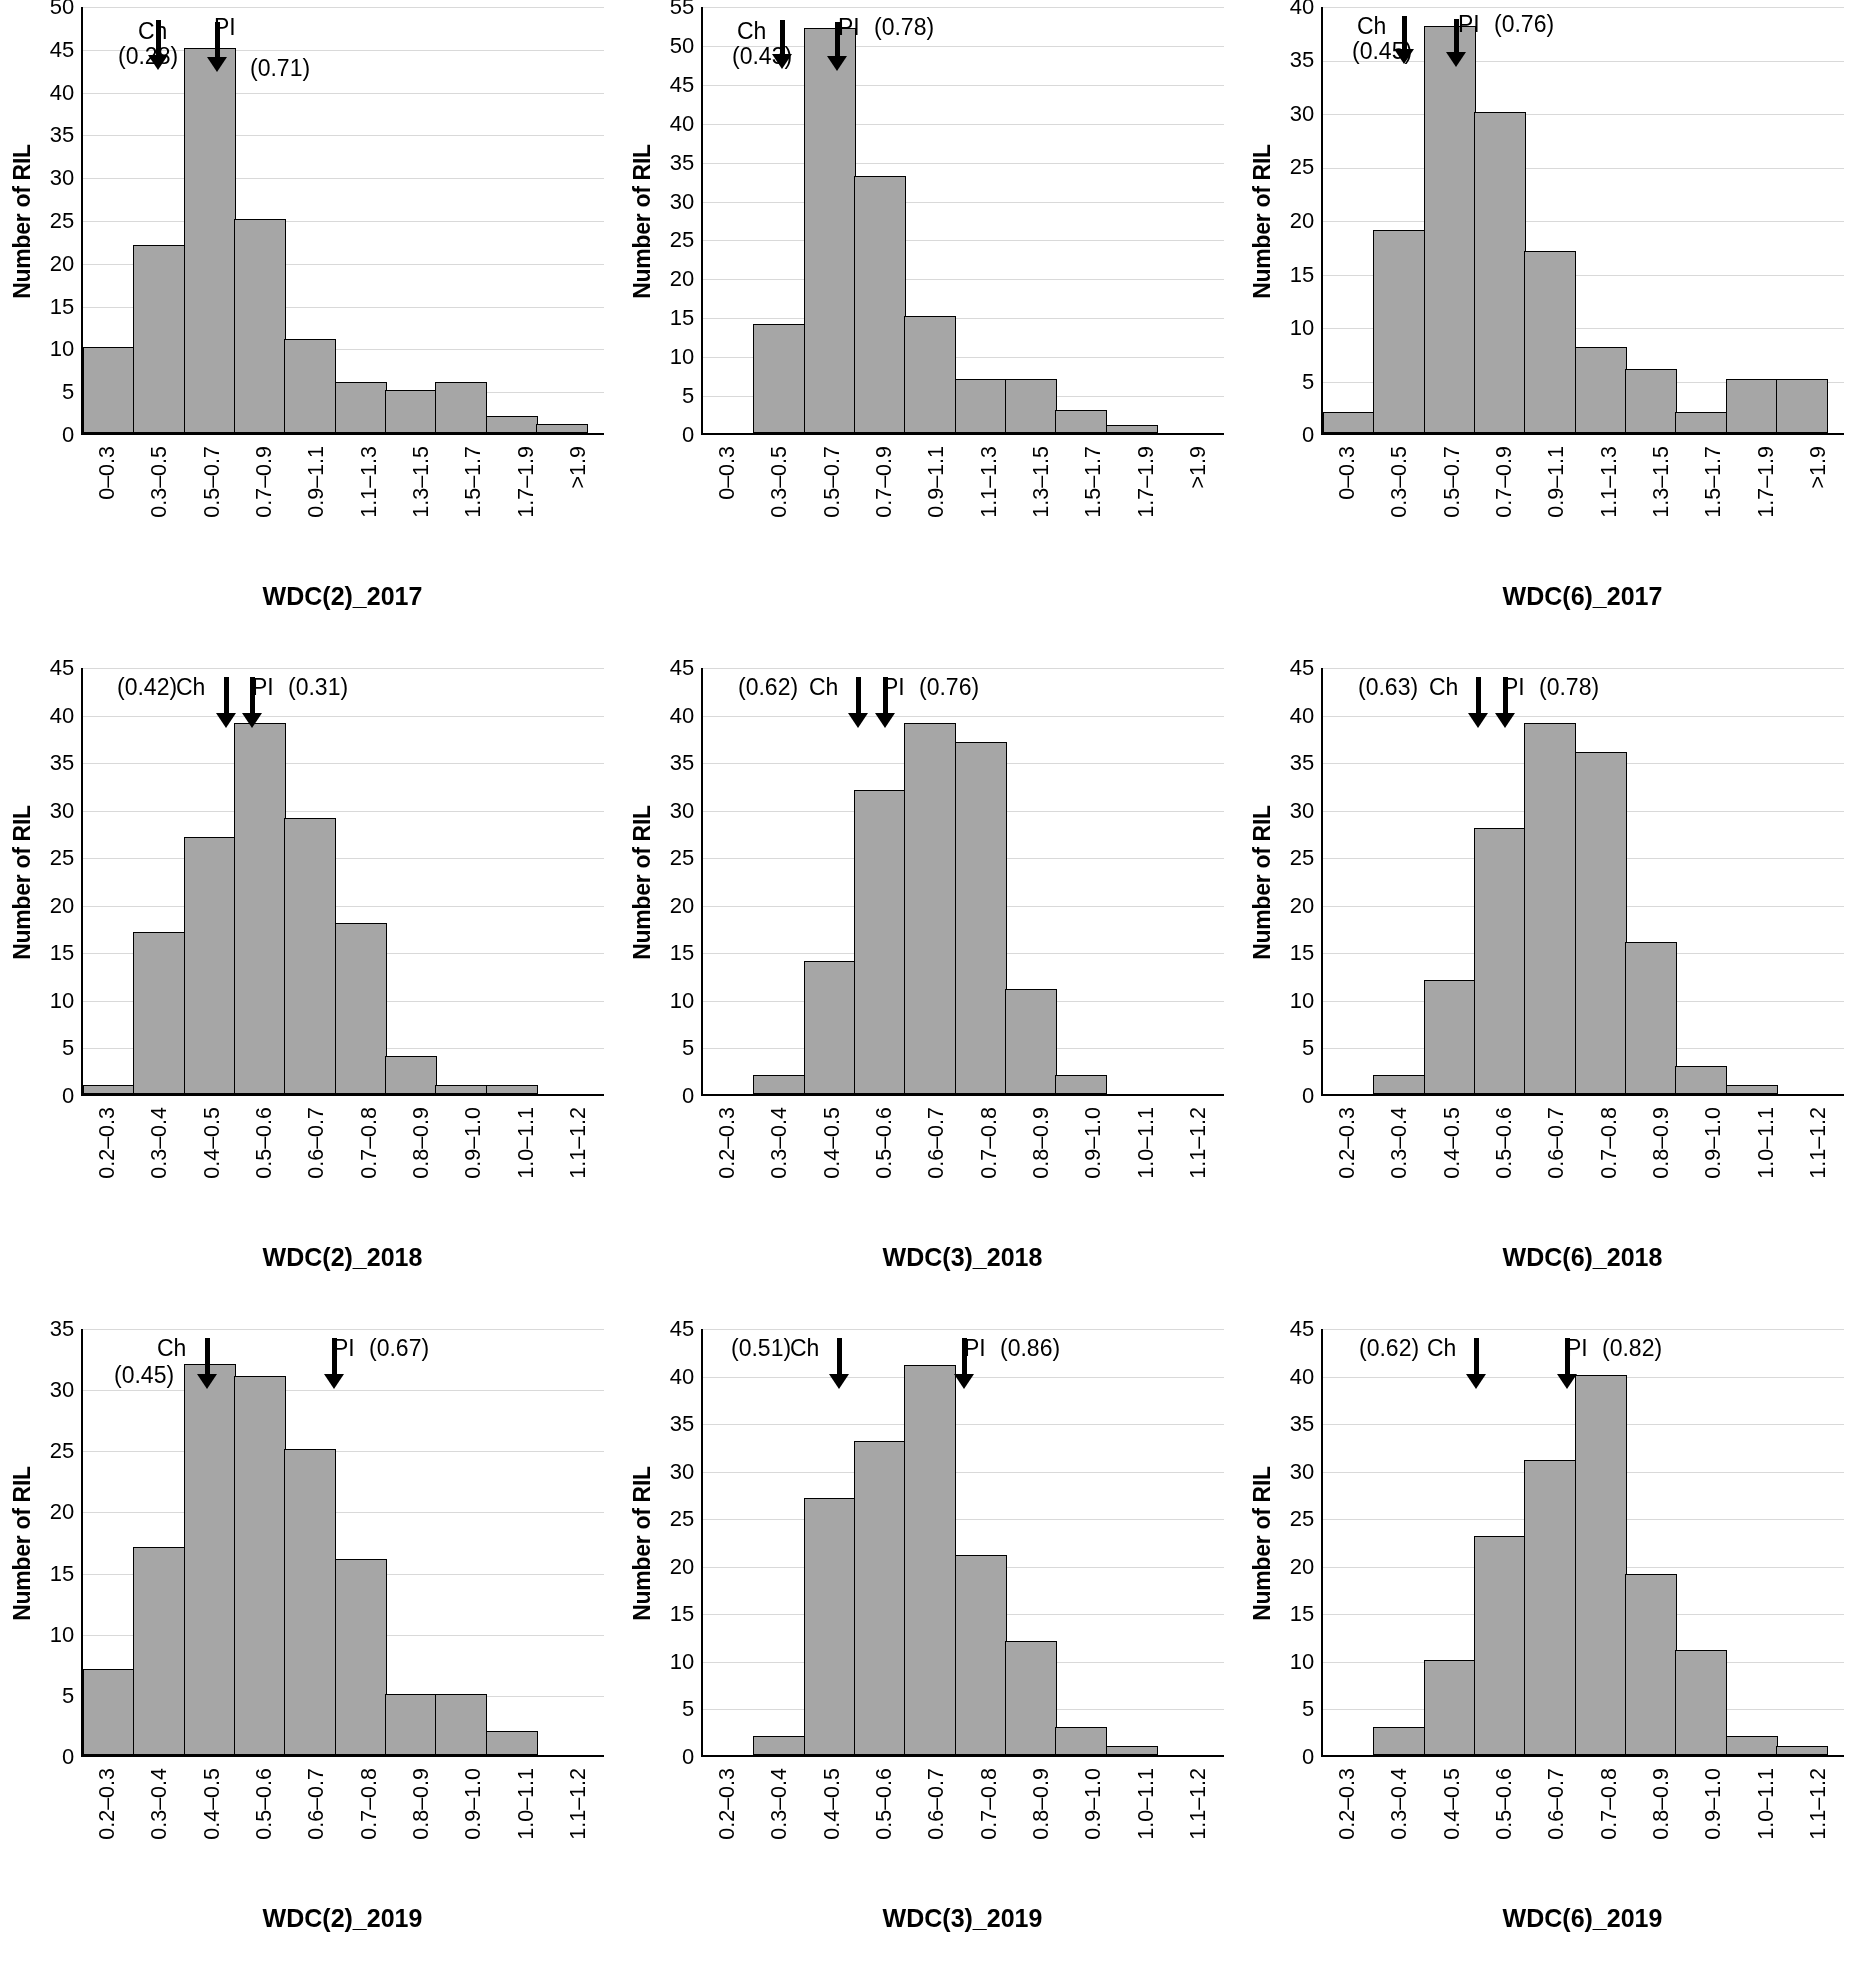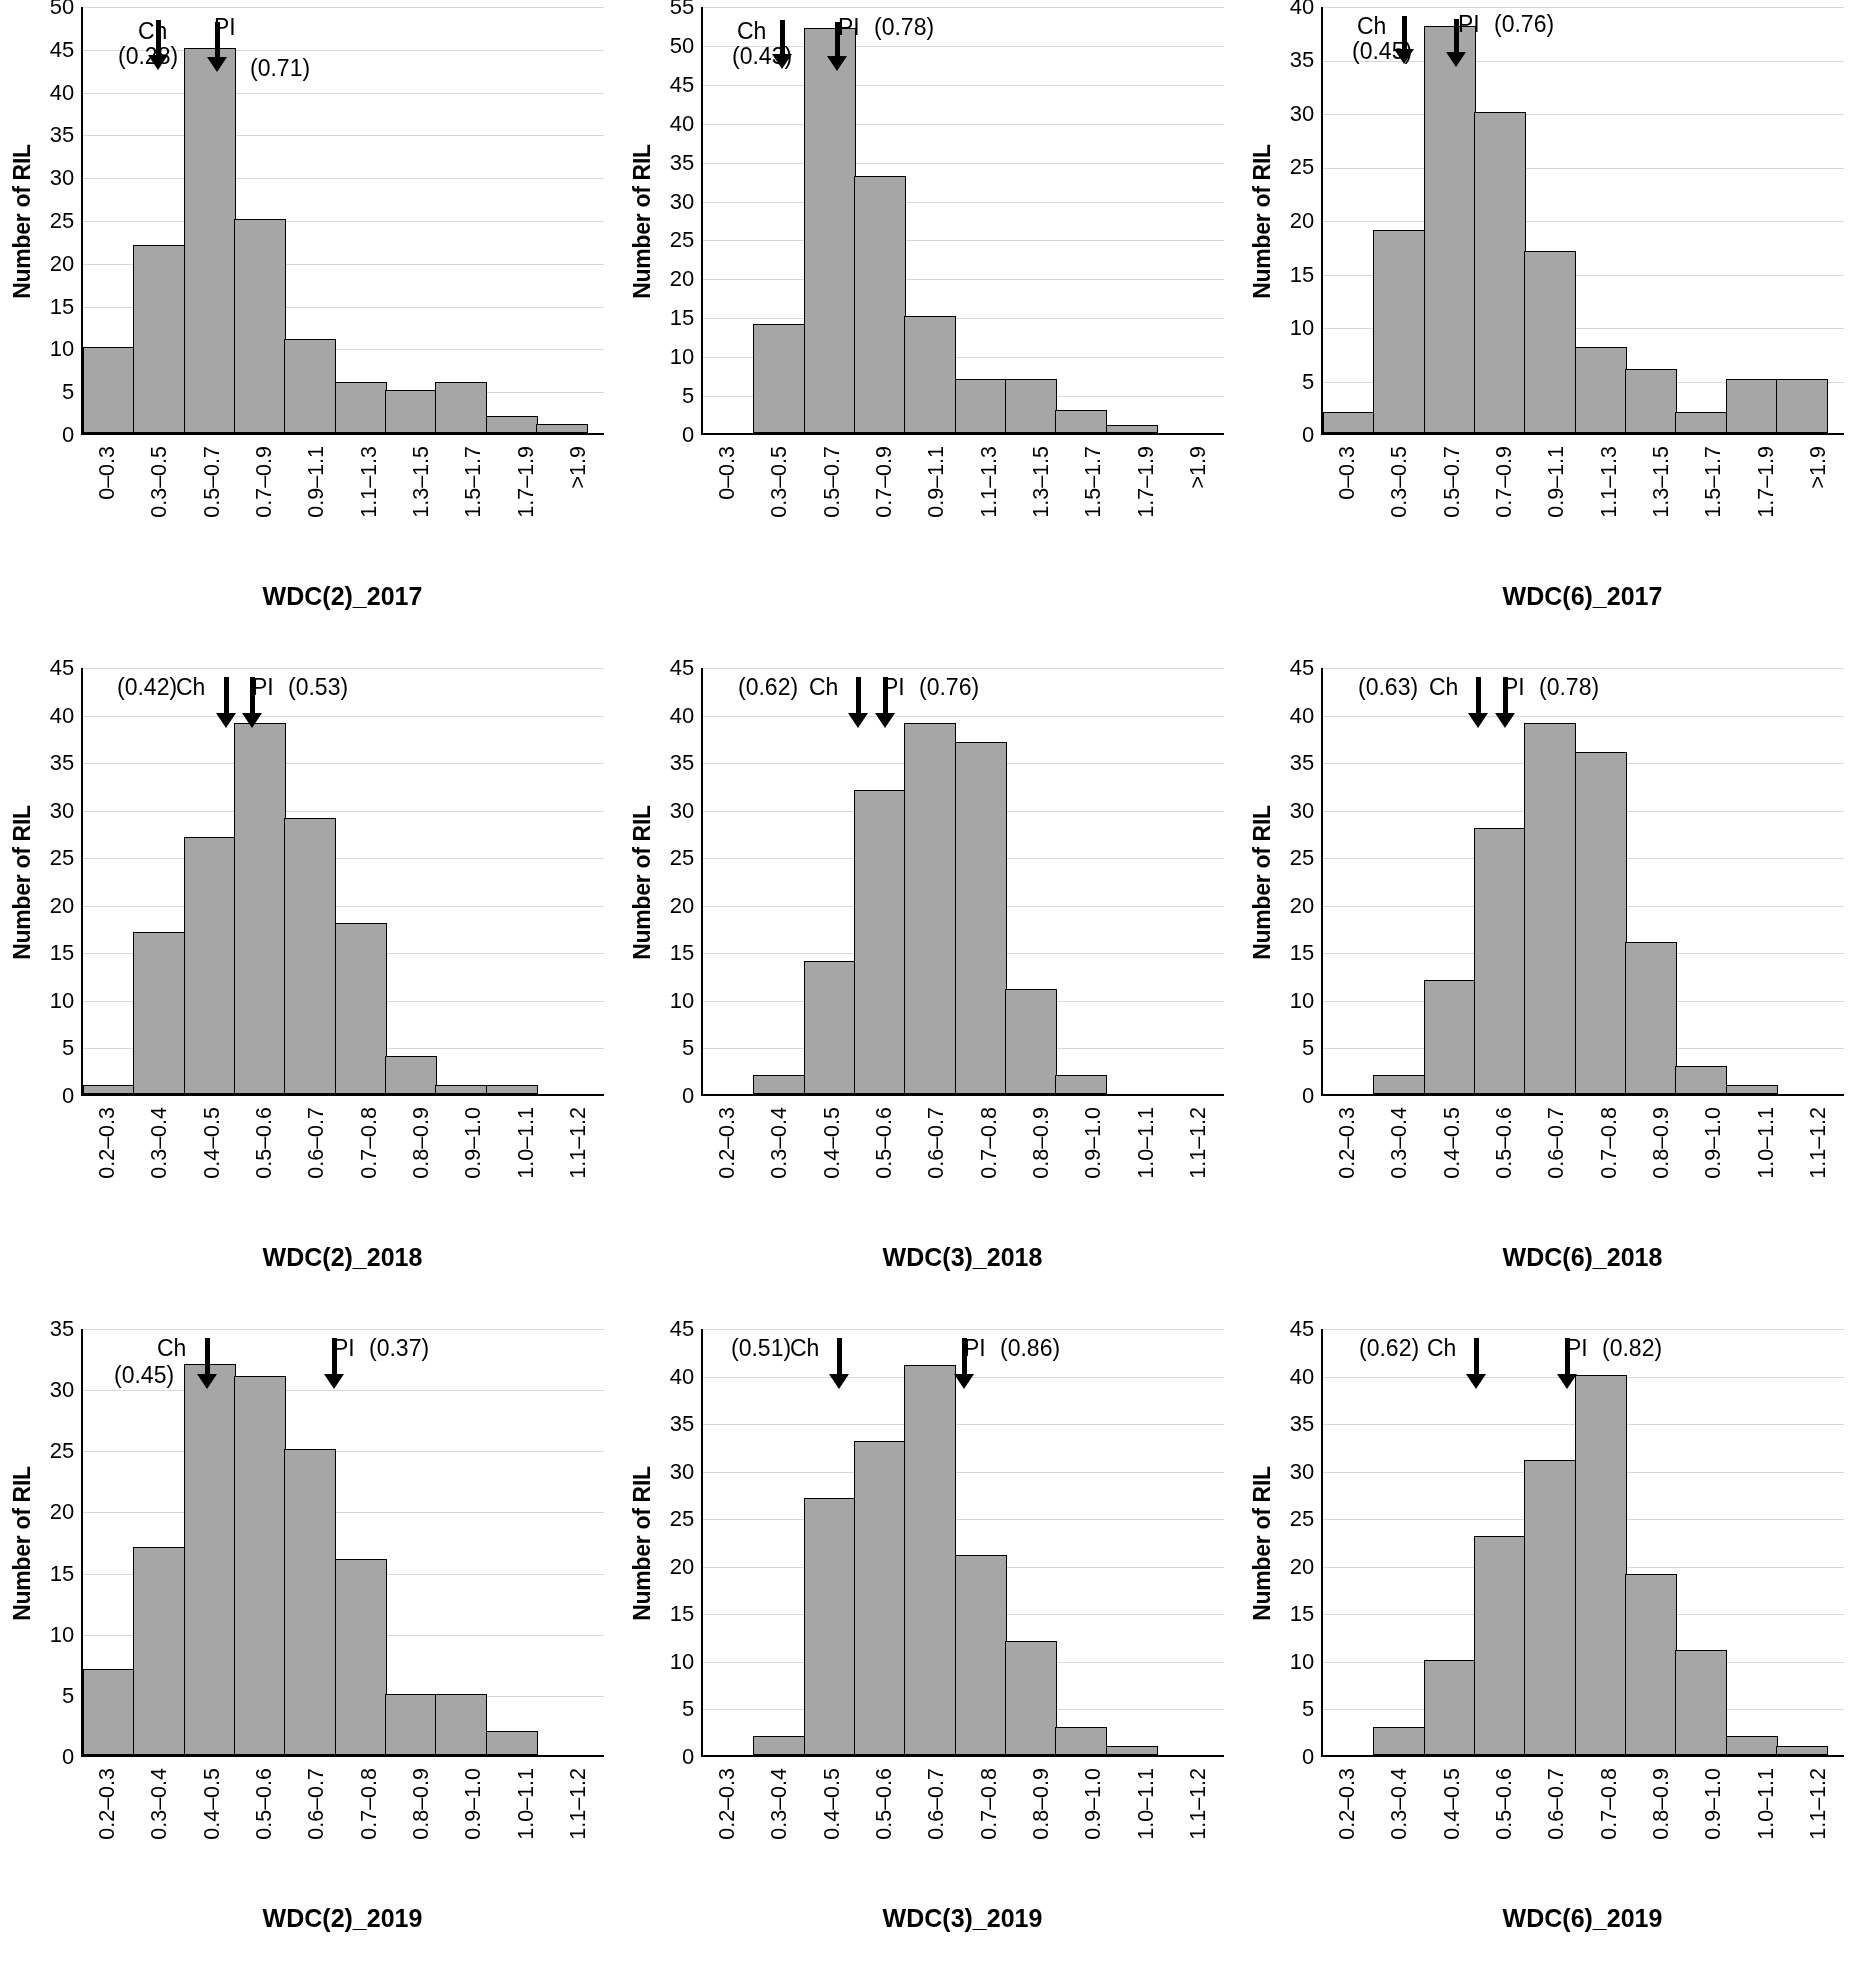--- a/index.html
+++ b/index.html
@@ -468,21 +468,21 @@
             <div class="bar" style="width: 52px; height: 9.5px; margin-left: -1.7px;"></div>
             <div class="bar zero" style="width: 52px; height: 0px; margin-left: -1.7px;"></div>
           </div>
           <div class="ann" style="left: 34px; top: 5.8px;">(0.42)</div>
           <div class="ann" style="left: 93px; top: 5.8px;">Ch</div>
           <div class="arrow" style="left: 133px; top: 9.3px; height: 51px;">
             <div class="shaft" style="height: 36px;"></div>
             <div class="head" style="top: 36px;"></div>
           </div>
           <div class="ann" style="left: 169px; top: 5.8px;">PI</div>
-          <div class="ann" style="left: 205px; top: 5.8px;">(0.53)</div>
+          <div class="ann" style="left: 205px; top: 5.8px;">(0.31)</div>
           <div class="arrow" style="left: 159px; top: 9.3px; height: 51px;">
             <div class="shaft" style="height: 36px;"></div>
             <div class="head" style="top: 36px;"></div>
           </div>
         </div>
         <div class="xticks">
           <div class="xtick">
             <span>0.2–0.3</span>
           </div>
           <div class="xtick">
@@ -725,21 +725,21 @@
             <div class="bar" style="width: 52px; height: 24.5px; margin-left: -1.7px;"></div>
             <div class="bar zero" style="width: 52px; height: 0px; margin-left: -1.7px;"></div>
           </div>
           <div class="ann" style="left: 74px; top: 5.8px;">Ch</div>
           <div class="ann" style="left: 31px; top: 33px;">(0.45)</div>
           <div class="arrow" style="left: 114px; top: 9.3px; height: 51px;">
             <div class="shaft" style="height: 36px;"></div>
             <div class="head" style="top: 36px;"></div>
           </div>
           <div class="ann" style="left: 250px; top: 5.8px;">PI</div>
-          <div class="ann" style="left: 286px; top: 5.8px;">(0.37)</div>
+          <div class="ann" style="left: 286px; top: 5.8px;">(0.67)</div>
           <div class="arrow" style="left: 241px; top: 9.3px; height: 51px;">
             <div class="shaft" style="height: 36px;"></div>
             <div class="head" style="top: 36px;"></div>
           </div>
         </div>
         <div class="xticks">
           <div class="xtick">
             <span>0.2–0.3</span>
           </div>
           <div class="xtick">

